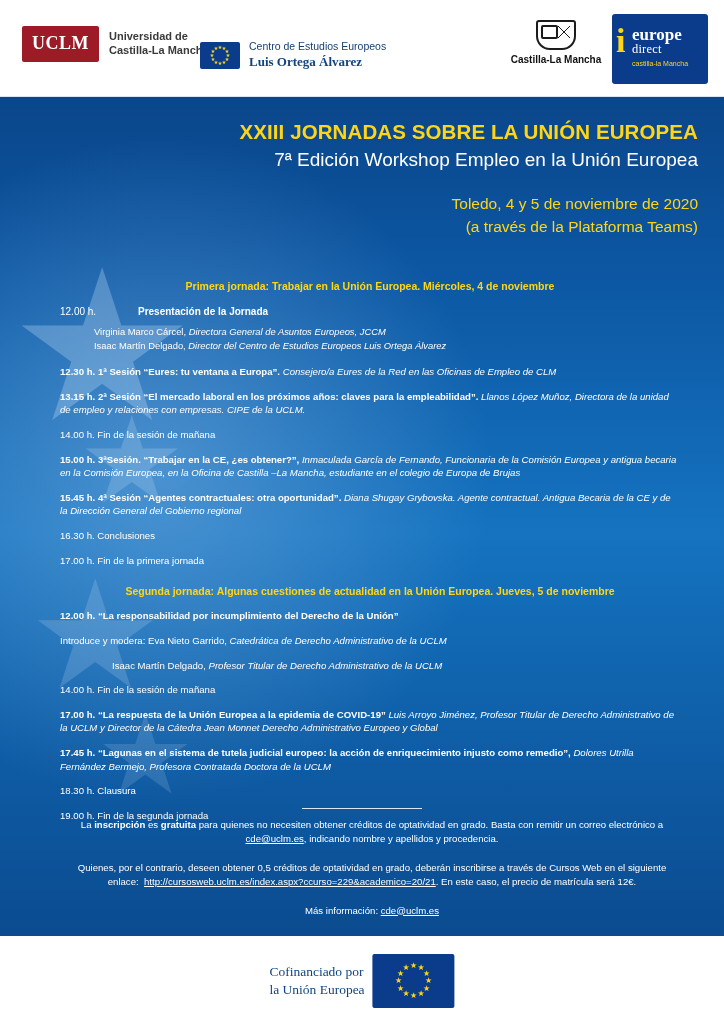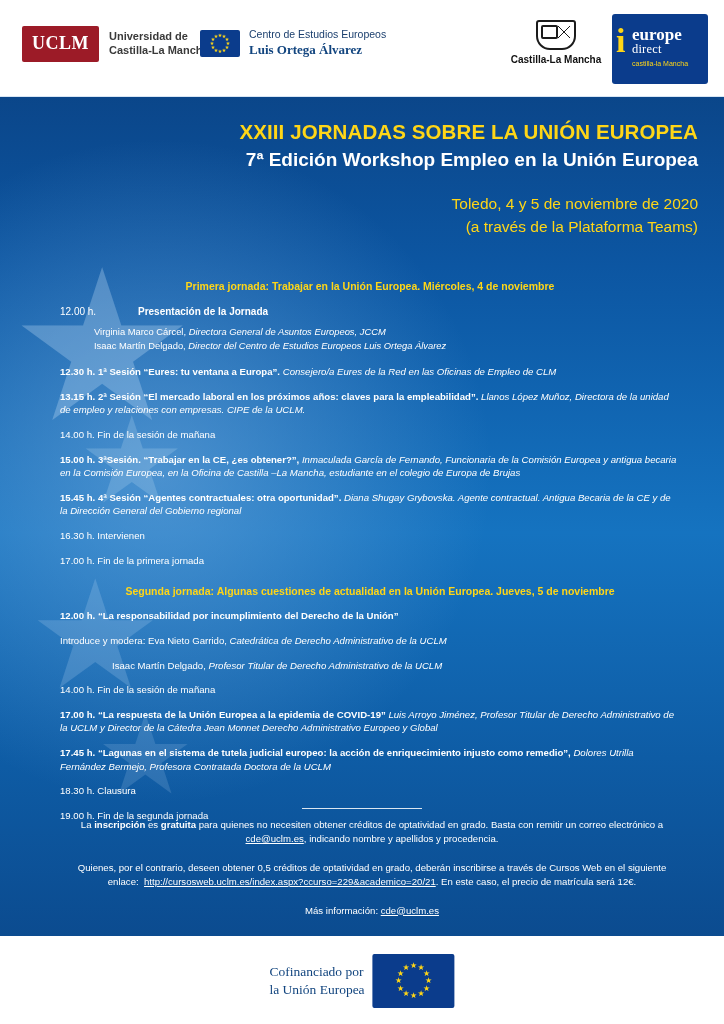--- a/index.html
+++ b/index.html
@@ -50,21 +50,21 @@
     position:absolute; left:22px; top:26px;
     display:flex; align-items:center; gap:10px;
   }
   .uclm-mark {
     background:#9c1b27; color:#fff; font-weight:bold; font-size:18px;
     padding:7px 10px 8px; letter-spacing:0.5px; border-radius:2px;
     font-family:"Liberation Serif", serif;
   }
   .uclm-text { font-size:11px; color:#3a3a3a; line-height:1.25; font-weight:bold; }
 
-  .cee-box { position:absolute; left:200px; top:28px; display:flex; align-items:center; gap:9px; }
+  .cee-box { position:absolute; left:200px; top:40px; display:flex; align-items:center; gap:9px; }
   .cee-flag {
     width:40px; height:27px; background:#0b3c8c; border-radius:2px; position:relative;
   }
   .cee-flag .ring { position:absolute; inset:0; }
   .cee-text { font-size:10.5px; color:#1b3f6e; line-height:1.3; }
   .cee-text b { display:block; font-size:13px; color:#12457f; font-family:"Liberation Serif", serif; }
 
   .jccm-box { position:absolute; left:506px; top:20px; text-align:center; width:100px; }
   .jccm-shield {
     width:40px; height:30px; margin:0 auto; background:#ffffff;
@@ -93,21 +93,21 @@
   .ed-label small { display:block; font-size:12.5px; font-weight:normal; letter-spacing:0.2px;}
   .ed-sub { position:absolute; left:20px; top:46px; color:#ffd617; font-size:7px; }
   .ed-i {
     position:absolute; left:4px; top:10px; color:#ffd617; font-size:34px; font-weight:bold;
     font-family:"Liberation Serif", serif; line-height:1;
   }
 
   
   .titleblock { position:absolute; left:4px; right:26px; top:120px; text-align:right; }
   .t1 { color:#ffd617; font-size:20.5px; font-weight:bold; letter-spacing:0.1px; }
-  .t2 { color:#ffffff; font-size:19px; font-weight:bold; margin-top:5px;margin-left:30px; }
+  .t2 { color:#ffffff; font-size:19px; font-weight:normal; margin-top:5px;margin-left:30px; }
   .t3 { color:#ffd617; font-size:15.5px; margin-top:24px; }
   .t4 { color:#ffd617; font-size:15.5px; margin-top:5px; }
 
   
   .body { position:absolute; left:60px; right:44px; top:280px; color:#ffffff; }
   .day-head {
     text-align:center; color:#ffd617; font-weight:bold; font-size:10.5px;
     margin:0 0 14px 0;
   }
   .day-head.second { margin-top:18px; margin-bottom:12px; }
@@ -257,21 +257,21 @@
       <b>3ªSesión. “Trabajar en la CE, ¿es obtener?”,</b><i> Inmaculada García de Fernando, Funcionaria de la Comisión Europea y antigua becaria en la Comisión Europea, en la Oficina de Castilla –La Mancha, estudiante en el colegio de Europa de Brujas</i>
     </div>
 
     <div class="line">
       <b>15.45 h.</b>
       <b>4ª Sesión “Agentes contractuales: otra oportunidad”.</b><i> Diana Shugay Grybovska. Agente contractual. Antigua Becaria de la CE y de la Dirección General del Gobierno regional</i>
     </div>
 
     <div class="line">
       <span>16.30 h.</span>
-      <span>Intervienen</span>
+      <span>Conclusiones</span>
     </div>
 
     <div class="line">
       <span>17.00 h.</span>
       <span>Fin de la primera jornada</span>
     </div>
 
     <div class="day-head second">Segunda jornada: Algunas cuestiones de actualidad en la Unión Europea. Jueves, 5 de noviembre</div>
 
     <div class="line">

